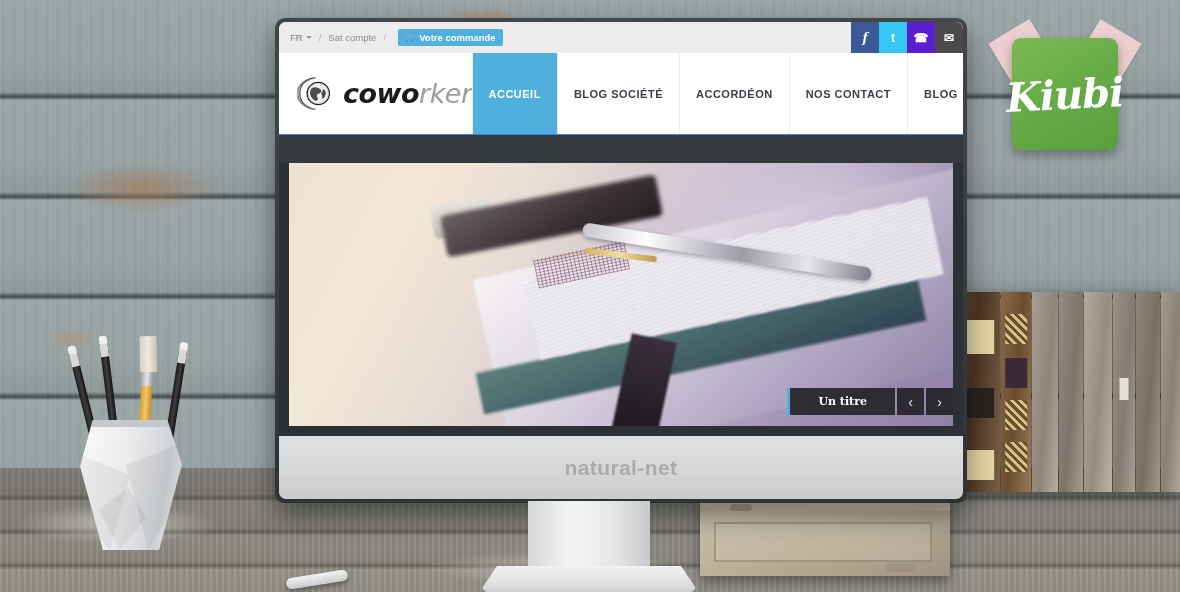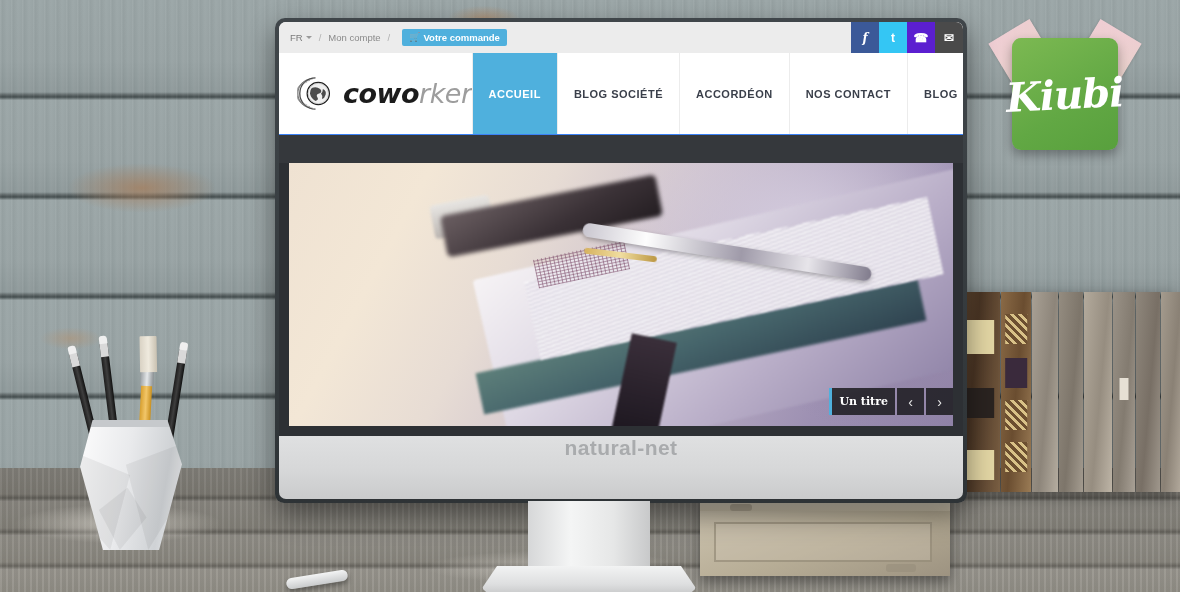--- a/index.html
+++ b/index.html
@@ -160,21 +160,21 @@
     width: 684px; height: 414px;
     background: #ffffff;
     border-radius: 7px 7px 0 0;
     overflow: hidden;
   }
   .imac-chin {
     position: absolute; left: 4px; bottom: 4px;
     width: 684px; height: 63px;
     background: linear-gradient(#dfe0e1 0%, #d6d7d8 55%, #cacbcc 100%);
     border-radius: 0 0 7px 7px;
-    display: flex; justify-content: center;
+    display: flex; align-items: center; justify-content: center;
   }
   .chin-word {
     font-size: 21px; font-weight: bold; color: #a9abad;
     letter-spacing: 0.4px;
   }
   .imac-neck {
     position: absolute; left: 50%; transform: translateX(-50%);
     top: 483px; width: 122px; height: 72px;
     background: linear-gradient(90deg,#d6d7d8,#f4f5f5 35%,#e6e7e7 70%,#c8c9ca);
   }
@@ -307,21 +307,21 @@
 
   .slide-ctrl {
     position: absolute; right: 0; bottom: 11px;
     display: flex; align-items: stretch; height: 27px;
   }
   .slide-title {
     display: flex; align-items: center;
     background: rgba(22,22,24,0.82);
     border-left: 3px solid #4fb0dd;
     color: #ffffff; font-size: 11px; font-weight: bold;
-    padding: 0 7px; font-family: "DejaVu Serif", serif;
+    padding: 0 28px; font-family: "DejaVu Serif", serif;
     cursor: default;
   }
   .slide-arrow {
     width: 27px; margin-left: 2px;
     background: rgba(22,22,24,0.82);
     display: flex; align-items: center; justify-content: center;
     color: #e9e9e9; font-size: 14px; cursor: pointer;
   }
 </style>
 </head>
@@ -402,21 +402,21 @@
 
       <div class="imac-screen">
         <div class="site">
 
           <div class="topbar">
             <span class="lang">
               <span>FR</span>
               <span class="caret-d"></span>
             </span>
             <span class="bc-sep">/</span>
-            <span class="bc-item">Mon compte</span>
+            <span class="bc-item">Sat compte</span>
             <span class="bc-sep">/</span>
             <span class="cart-btn">
               <span class="cart-glyph">🛒</span>
               <span>Votre commande</span>
             </span>
 
             <div class="social">
               <div class="soc soc-fb">f</div>
               <div class="soc soc-tw">t</div>
               <div class="soc soc-ph">☎</div>

